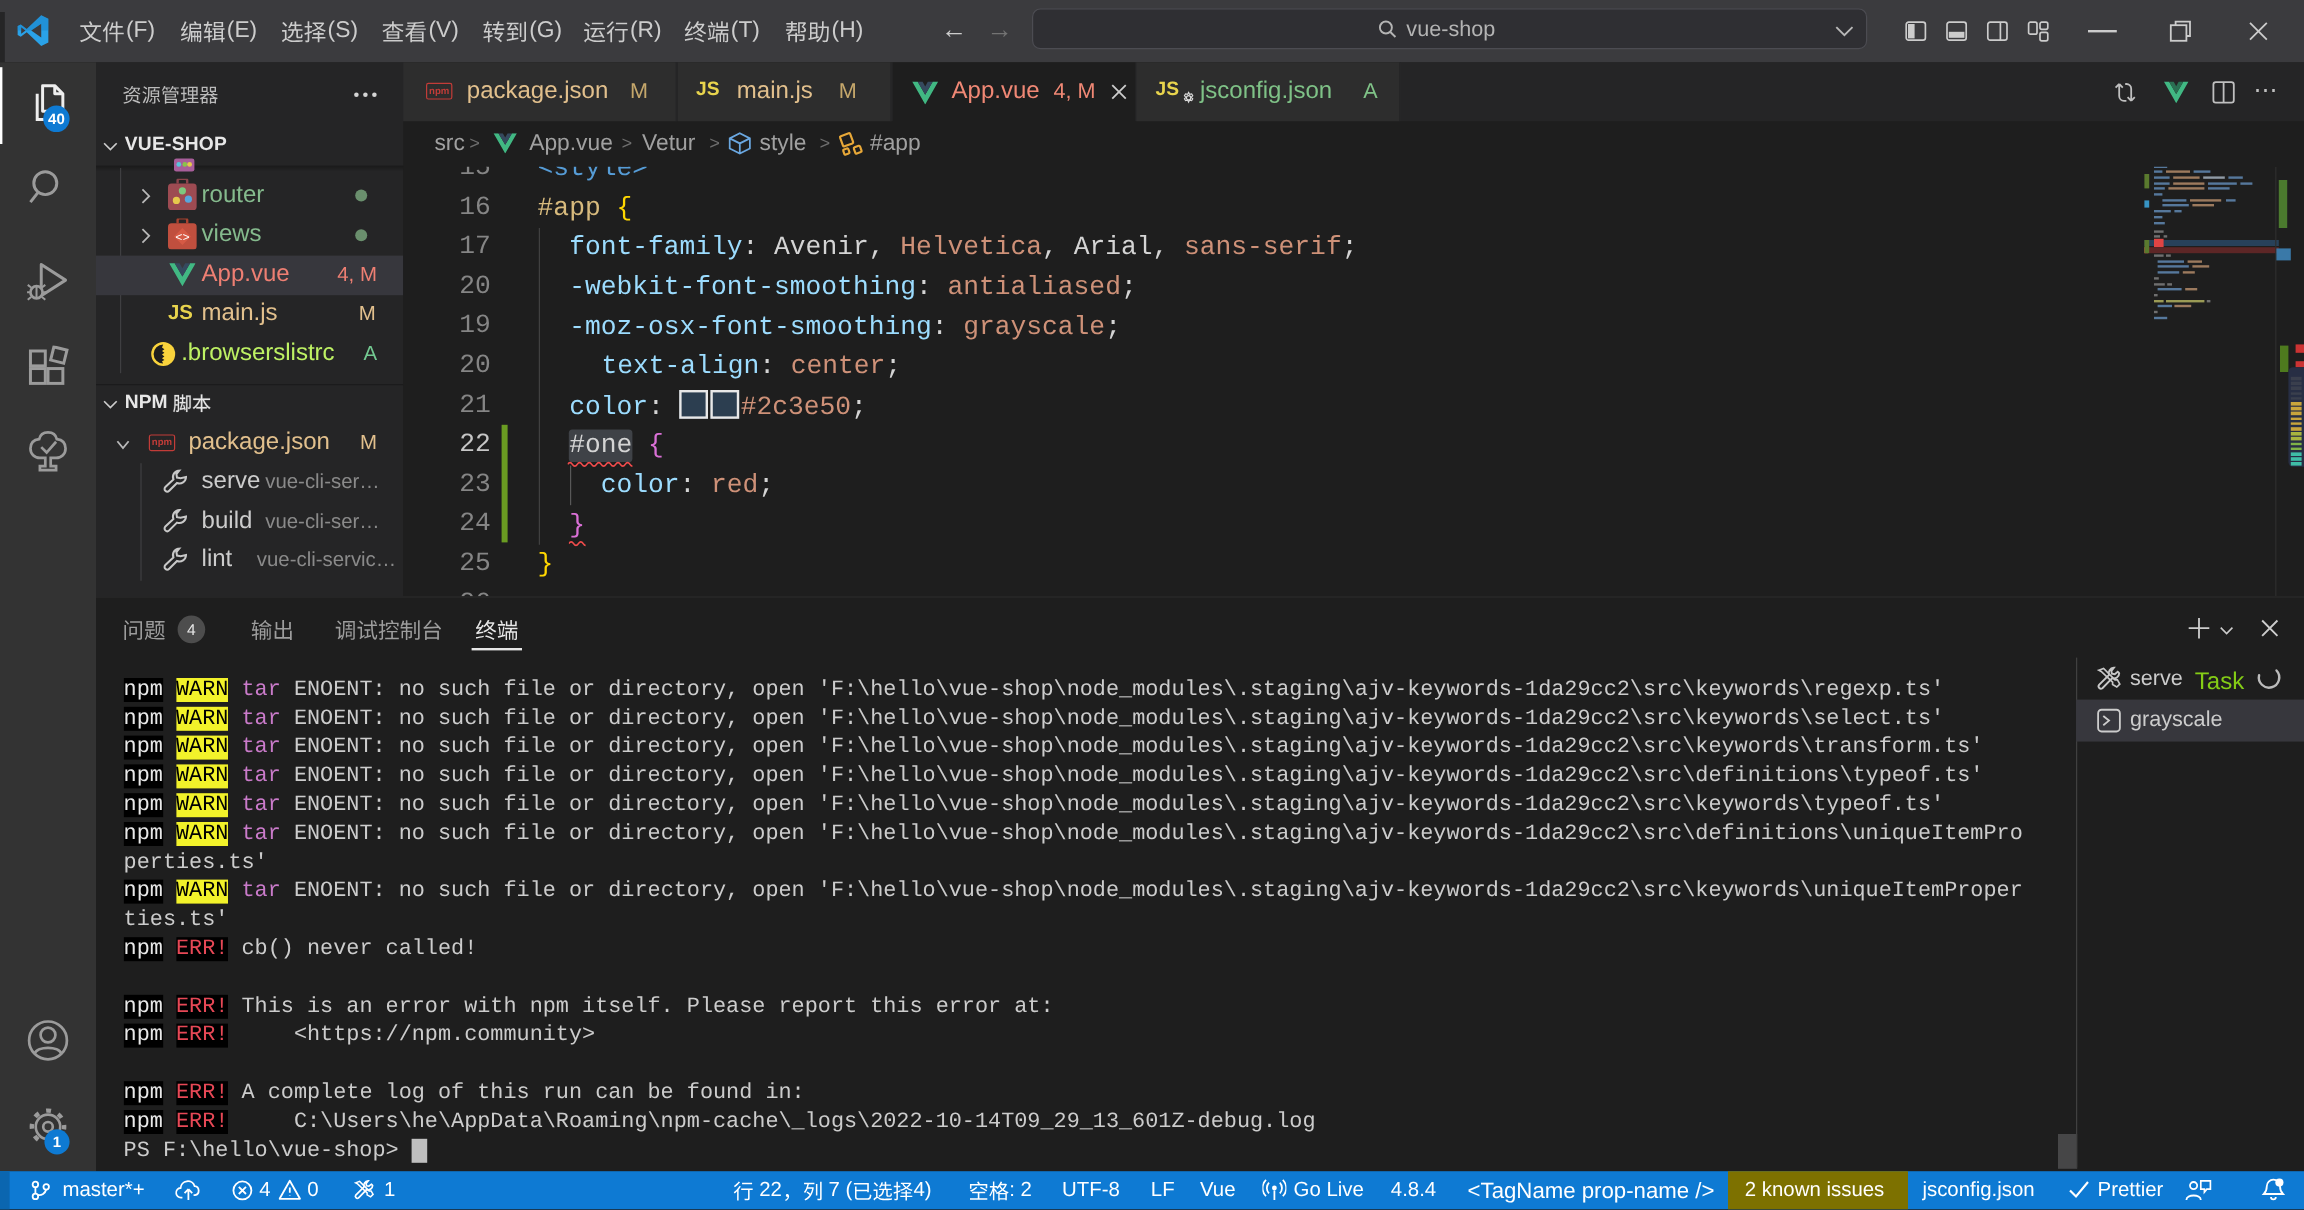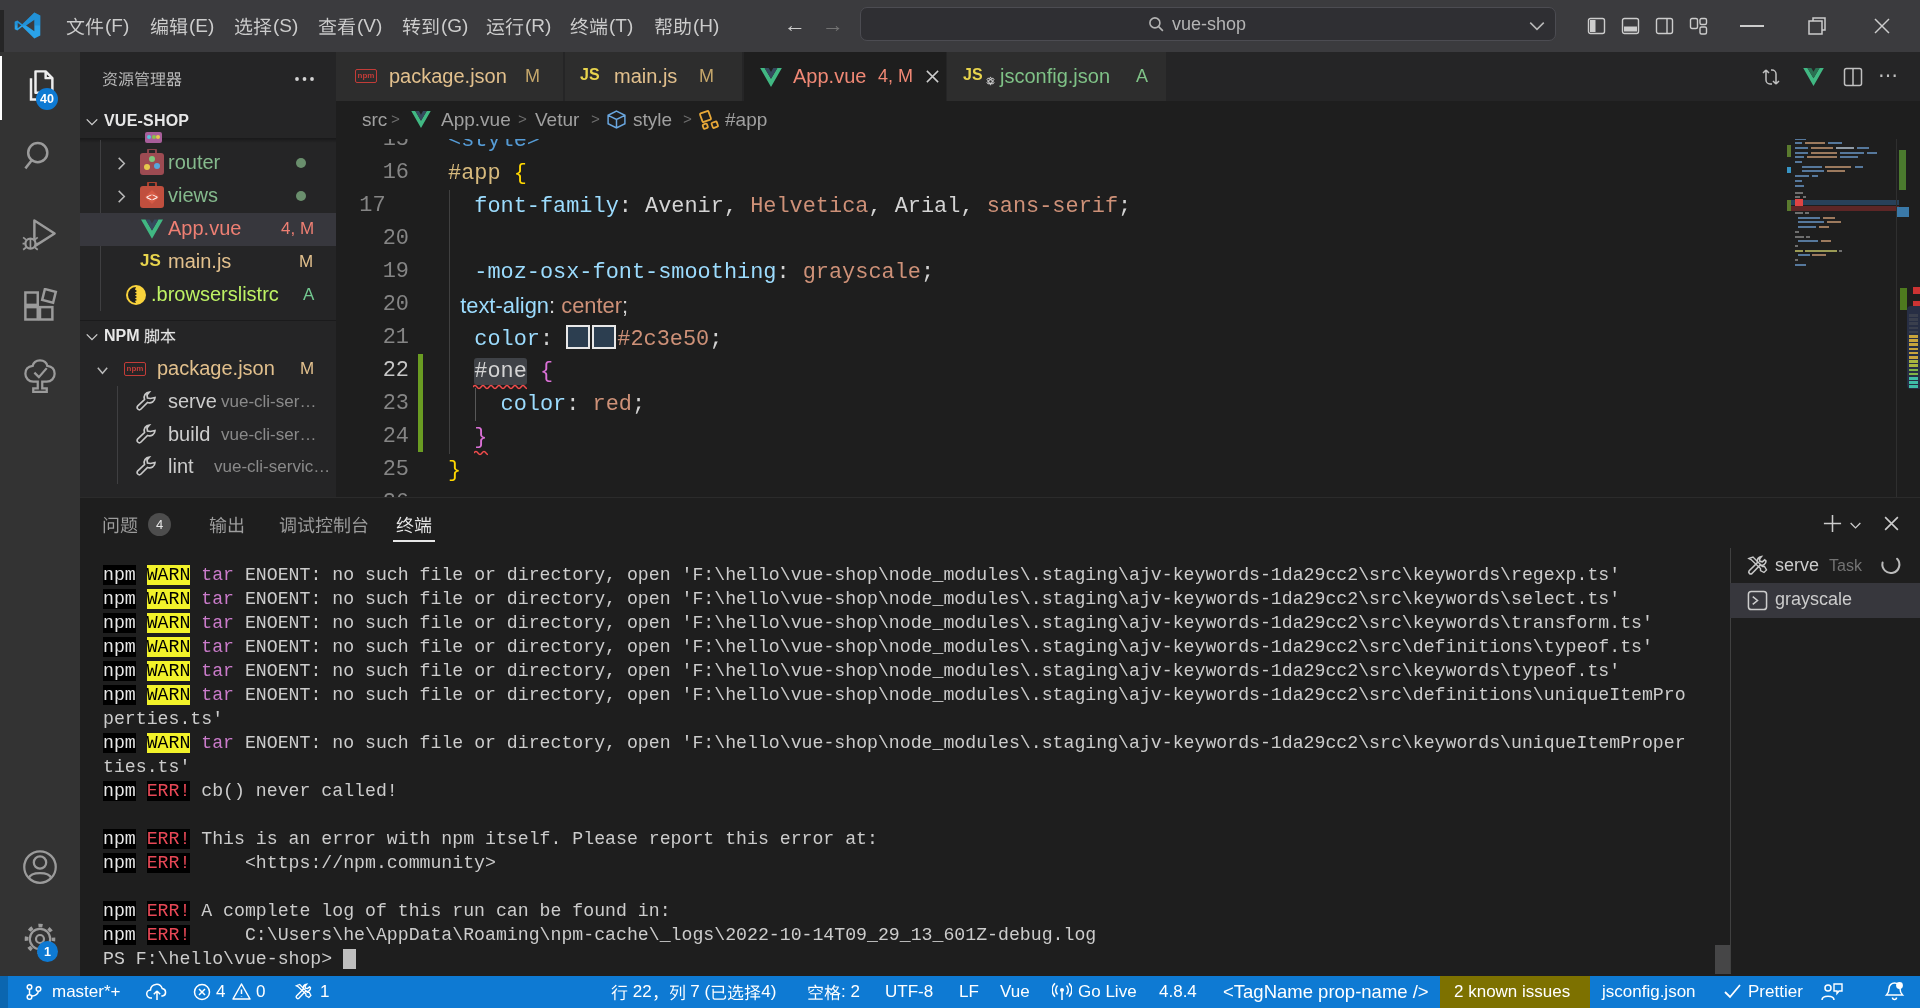--- a/index.html
+++ b/index.html
@@ -384,27 +384,28 @@
       <rect x="14" y="13" width="5.5" height="5.5" rx="1" transform="rotate(-20,16.7,15.7)" fill="none" stroke="#e8a838" stroke-width="1.8"></rect>
       <rect x="5" y="15" width="4.5" height="4.5" rx="1" transform="rotate(-20,7.2,17.2)" fill="none" stroke="#e8a838" stroke-width="1.8"></rect>
     </svg>
 <div style="position:absolute;top:101px;height:38px;display:flex;align-items:center;font-size:19px;left:725px;color:#a0a0a0">#app</div>
 <div style="position:absolute;left:336px;top:139px;width:1584px;height:358px;background:#1e1e1e;overflow:hidden"></div>
 <div style="position:absolute;left:0;top:0;width:1920px;height:1008px;clip-path:inset(139px 0px 511px 336px)">
 <div style="position:absolute;left:336px;top:127px;width:73px;text-align:right;font-size:21.9px;color:#858585;font-family:'Liberation Mono',monospace">15</div>
 <div style="position:absolute;left:448px;top:127px;font-size:21.9px;line-height:27px;color:#d4d4d4;font-family:'Liberation Mono',monospace;white-space:pre"><span style="color:#569cd6">&lt;style&gt;</span></div>
 <div style="position:absolute;left:336px;top:160px;width:73px;text-align:right;font-size:21.9px;color:#858585;font-family:'Liberation Mono',monospace">16</div>
 <div style="position:absolute;left:448px;top:160px;font-size:21.9px;line-height:27px;color:#d4d4d4;font-family:'Liberation Mono',monospace;white-space:pre"><span style="color:#d7ba7d">#app</span> <span style="color:#ffd700">{</span></div>
-<div style="position:absolute;left:336px;top:193px;width:73px;text-align:center;font-size:21.9px;color:#858585;font-family:'Liberation Mono',monospace">17</div>
+<div style="position:absolute;left:336px;top:193px;width:73px;text-align:right;font-size:21.9px;color:#858585;font-family:'Liberation Mono',monospace">17</div>
 <div style="position:absolute;left:448px;top:193px;font-size:21.9px;line-height:27px;color:#d4d4d4;font-family:'Liberation Mono',monospace;white-space:pre">&nbsp;&nbsp;<span style="color:#9cdcfe">font-family</span><span style="color:#d4d4d4">:</span> <span style="color:#d4d4d4">Avenir</span><span style="color:#d4d4d4">,</span> <span style="color:#ce9178">Helvetica</span><span style="color:#d4d4d4">,</span> <span style="color:#d4d4d4">Arial</span><span style="color:#d4d4d4">,</span> <span style="color:#ce9178">sans-serif</span><span style="color:#d4d4d4">;</span></div>
 <div style="position:absolute;left:336px;top:226px;width:73px;text-align:right;font-size:21.9px;color:#858585;font-family:'Liberation Mono',monospace">20</div>
+<div style="position:absolute;left:448px;top:226px;font-size:21.9px;line-height:27px;color:#d4d4d4;font-family:'Liberation Mono',monospace;white-space:pre">&nbsp;&nbsp;<span style="color:#9cdcfe">-webkit-font-smoothing</span><span style="color:#d4d4d4">:</span> <span style="color:#ce9178">antialiased</span><span style="color:#d4d4d4">;</span></div>
 <div style="position:absolute;left:336px;top:259px;width:73px;text-align:right;font-size:21.9px;color:#858585;font-family:'Liberation Mono',monospace">19</div>
 <div style="position:absolute;left:448px;top:259px;font-size:21.9px;line-height:27px;color:#d4d4d4;font-family:'Liberation Mono',monospace;white-space:pre">&nbsp;&nbsp;<span style="color:#9cdcfe">-moz-osx-font-smoothing</span><span style="color:#d4d4d4">:</span> <span style="color:#ce9178">grayscale</span><span style="color:#d4d4d4">;</span></div>
 <div style="position:absolute;left:336px;top:292px;width:73px;text-align:right;font-size:21.9px;color:#858585;font-family:'Liberation Mono',monospace">20</div>
-<div style="position:absolute;left:448px;top:292px;font-size:21.9px;line-height:27px;color:#d4d4d4;font-family:Liberation Sans, sans-serif;white-space:pre">&nbsp;&nbsp;<span style="color:#9cdcfe">text-align</span><span style="color:#d4d4d4">:</span> <span style="color:#ce9178">center</span><span style="color:#d4d4d4">;</span></div>
+<div style="position:absolute;left:475px;top:292px;font-size:21.9px;line-height:27px;color:#d4d4d4;font-family:Liberation Mono, monospace;white-space:pre">&nbsp;&nbsp;<span style="color:#9cdcfe">text-align</span><span style="color:#d4d4d4">:</span> <span style="color:#ce9178">center</span><span style="color:#d4d4d4">;</span></div>
 <div style="position:absolute;left:336px;top:325px;width:73px;text-align:right;font-size:21.9px;color:#858585;font-family:'Liberation Mono',monospace">21</div>
 <div style="position:absolute;left:448px;top:325px;font-size:21.9px;line-height:27px;color:#d4d4d4;font-family:'Liberation Mono',monospace;white-space:pre">&nbsp;&nbsp;<span style="color:#9cdcfe">color</span><span style="color:#d4d4d4">:</span> <span style="display:inline-block;width:24px;height:24px;border:2px solid #e8e8e8;background:#2c3e50;vertical-align:-4px;margin-right:2px"></span><span style="display:inline-block;width:24px;height:24px;border:2px solid #e8e8e8;background:#2c3e50;vertical-align:-4px;margin-right:1px"></span><span style="color:#ce9178">#2c3e50</span><span style="color:#d4d4d4">;</span></div>
 <div style="position:absolute;left:336px;top:358px;width:73px;text-align:right;font-size:21.9px;color:#c6c6c6;font-family:'Liberation Mono',monospace">22</div>
 <div style="position:absolute;left:448px;top:358px;font-size:21.9px;line-height:27px;color:#d4d4d4;font-family:'Liberation Mono',monospace;white-space:pre">&nbsp;&nbsp;<span style="color:#d4d4d4;background:#3f4247;border-radius:3px;padding:1px 0">#one</span> <span style="color:#da70d6">{</span></div>
 <div style="position:absolute;left:336px;top:391px;width:73px;text-align:right;font-size:21.9px;color:#858585;font-family:'Liberation Mono',monospace">23</div>
 <div style="position:absolute;left:448px;top:391px;font-size:21.9px;line-height:27px;color:#d4d4d4;font-family:'Liberation Mono',monospace;white-space:pre">&nbsp;&nbsp;&nbsp;&nbsp;<span style="color:#9cdcfe">color</span><span style="color:#d4d4d4">:</span> <span style="color:#ce9178">red</span><span style="color:#d4d4d4">;</span></div>
 <div style="position:absolute;left:336px;top:424px;width:73px;text-align:right;font-size:21.9px;color:#858585;font-family:'Liberation Mono',monospace">24</div>
 <div style="position:absolute;left:448px;top:424px;font-size:21.9px;line-height:27px;color:#d4d4d4;font-family:'Liberation Mono',monospace;white-space:pre">&nbsp;&nbsp;<span style="color:#da70d6">}</span></div>
 <div style="position:absolute;left:336px;top:457px;width:73px;text-align:right;font-size:21.9px;color:#858585;font-family:'Liberation Mono',monospace">25</div>
 <div style="position:absolute;left:448px;top:457px;font-size:21.9px;line-height:27px;color:#d4d4d4;font-family:'Liberation Mono',monospace;white-space:pre"><span style="color:#ffd700">}</span></div>
@@ -565,21 +566,21 @@
 <div style="position:absolute;left:103px;top:563px;width:1620px;height:410px;font-size:18.2px;line-height:24px;color:#cccccc;font-family:'Liberation Mono',monospace;white-space:pre;overflow:hidden"><span style="background:#000000;color:#e8e8e8">npm</span> <span style="background:#f2f22a;color:#000000">WARN</span> <span style="color:#ca7bca">tar</span> ENOENT: no such file or directory, open 'F:\hello\vue-shop\node_modules\.staging\ajv-keywords-1da29cc2\src\keywords\regexp.ts'<br><span style="background:#000000;color:#e8e8e8">npm</span> <span style="background:#f2f22a;color:#000000">WARN</span> <span style="color:#ca7bca">tar</span> ENOENT: no such file or directory, open 'F:\hello\vue-shop\node_modules\.staging\ajv-keywords-1da29cc2\src\keywords\select.ts'<br><span style="background:#000000;color:#e8e8e8">npm</span> <span style="background:#f2f22a;color:#000000">WARN</span> <span style="color:#ca7bca">tar</span> ENOENT: no such file or directory, open 'F:\hello\vue-shop\node_modules\.staging\ajv-keywords-1da29cc2\src\keywords\transform.ts'<br><span style="background:#000000;color:#e8e8e8">npm</span> <span style="background:#f2f22a;color:#000000">WARN</span> <span style="color:#ca7bca">tar</span> ENOENT: no such file or directory, open 'F:\hello\vue-shop\node_modules\.staging\ajv-keywords-1da29cc2\src\definitions\typeof.ts'<br><span style="background:#000000;color:#e8e8e8">npm</span> <span style="background:#f2f22a;color:#000000">WARN</span> <span style="color:#ca7bca">tar</span> ENOENT: no such file or directory, open 'F:\hello\vue-shop\node_modules\.staging\ajv-keywords-1da29cc2\src\keywords\typeof.ts'<br><span style="background:#000000;color:#e8e8e8">npm</span> <span style="background:#f2f22a;color:#000000">WARN</span> <span style="color:#ca7bca">tar</span> ENOENT: no such file or directory, open 'F:\hello\vue-shop\node_modules\.staging\ajv-keywords-1da29cc2\src\definitions\uniqueItemPro<br>perties.ts'<br><span style="background:#000000;color:#e8e8e8">npm</span> <span style="background:#f2f22a;color:#000000">WARN</span> <span style="color:#ca7bca">tar</span> ENOENT: no such file or directory, open 'F:\hello\vue-shop\node_modules\.staging\ajv-keywords-1da29cc2\src\keywords\uniqueItemProper<br>ties.ts'<br><span style="background:#000000;color:#e8e8e8">npm</span> <span style="background:#000000;color:#e74856">ERR!</span> cb() never called!<br><br><span style="background:#000000;color:#e8e8e8">npm</span> <span style="background:#000000;color:#e74856">ERR!</span> This is an error with npm itself. Please report this error at:<br><span style="background:#000000;color:#e8e8e8">npm</span> <span style="background:#000000;color:#e74856">ERR!</span>     &lt;https://npm.community&gt;<br><br><span style="background:#000000;color:#e8e8e8">npm</span> <span style="background:#000000;color:#e74856">ERR!</span> A complete log of this run can be found in:<br><span style="background:#000000;color:#e8e8e8">npm</span> <span style="background:#000000;color:#e74856">ERR!</span>     C:\Users\he\AppData\Roaming\npm-cache\_logs\2022-10-14T09_29_13_601Z-debug.log<br>PS F:\hello\vue-shop&gt; </div>
 <div style="position:absolute;left:343px;top:949px;width:13px;height:20px;background:#bfbfbf"></div>
 <div style="position:absolute;left:1715px;top:945px;width:16px;height:29px;background:#464647"></div>
 <div style="position:absolute;left:1730px;top:548px;width:1px;height:425px;background:#404040"></div>
 <div style="position:absolute;left:1730px;top:583px;width:190px;height:35px;background:#37373d"></div>
 <svg class="abs" style="left:1745px;top:554px" width="24" height="24" viewBox="0 0 24 24">
       <path d="M21,7 a4.5,4.5 0 0 1 -6,4.2 L7,19.5 a2,2 0 0 1 -2.8,-2.8 L12.5,8.5 A4.5,4.5 0 0 1 16.5,2.5 l-2,2.5 0.4,2.4 2.4,0.4 2.5,-2 A4.5,4.5 0 0 1 21,7 z" fill="none" stroke="#c8c8c8" stroke-width="1.6"></path>
       <path d="M4,4.5 L8,3 L17.5,12.5 19.5,12.5 21.5,16 19,18.5 15.5,16.5 15.5,14.5 6,5.5 z" fill="none" stroke="#c8c8c8" stroke-width="1.4"></path>
     </svg>
 <div style="position:absolute;left:1775px;top:555px;font-size:18px;color:#cccccc">serve</div>
-<div style="position:absolute;left:1829px;top:557px;font-size:16px;color:#737373">Task</div>
+<div style="position:absolute;left:1829px;top:557px;font-size:20px;color:#84cc16">Task</div>
 <svg class="abs" style="left:1880px;top:554px" width="22" height="22" viewBox="0 0 22 22">
       <path d="M3.5,6.5 a8.5,8.5 0 1 0 15,0" fill="none" stroke="#bbbbbb" stroke-width="2" stroke-linecap="round" transform="rotate(-15,11,11)"></path>
     </svg>
 <svg class="abs" style="left:1747px;top:590px" width="21" height="21" viewBox="0 0 22 22">
       <rect x="1.5" y="1.5" width="19" height="19" rx="3" fill="none" stroke="#cccccc" stroke-width="1.6"></rect>
       <path d="M6,7 L11,11 L6,15" fill="none" stroke="#cccccc" stroke-width="1.6"></path>
     </svg>
 <div style="position:absolute;left:1775px;top:589px;font-size:18px;color:#cccccc">grayscale</div>
 <div style="position:absolute;left:0;top:976px;width:1920px;height:32px;background:#0e7ad3"></div>
 <div style="position:absolute;left:0;top:976px;width:8px;height:32px;background:#0b66b0"></div>

